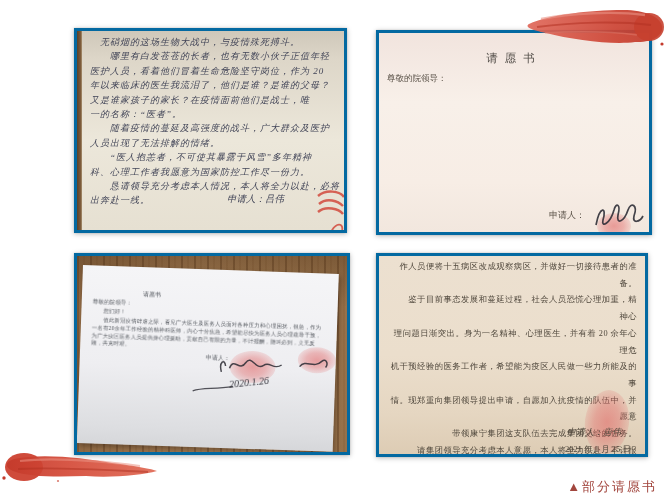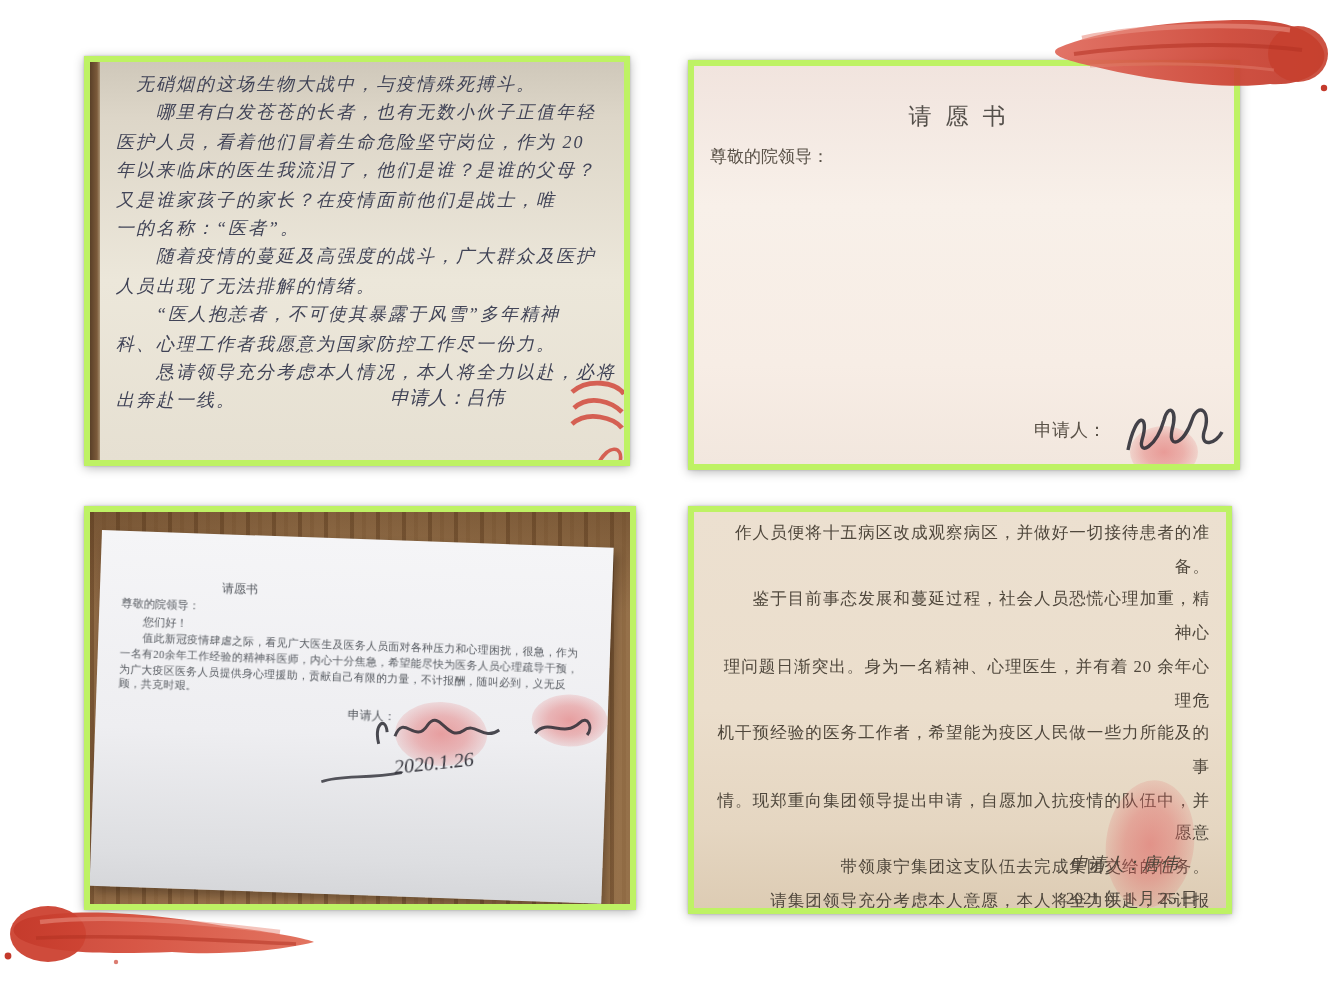--- a/index.html
+++ b/index.html
@@ -1,20 +1,20 @@
 <!DOCTYPE html>
 <html><head>
 <meta charset="utf-8">
 <style>
   html,body{margin:0;padding:0;background:#fff;}
   #stage{position:relative;width:665px;height:502px;background:#ffffff;overflow:hidden;
          font-family:"Liberation Serif","DejaVu Serif",serif;}
 
-  .photo-card{position:absolute;box-sizing:border-box;background:#bef264;padding:3px;
-              box-shadow:0 1px 5px rgba(0,0,0,0.28), 0 0 1px rgba(0,0,0,0.2);}
+  .photo-card{position:absolute;box-sizing:border-box;background:#0369a1;padding:3px;
+              box-shadow:0 1px 5px rgba(0,0,0,0.28), 0 0 1px rgba(0,0,0,0.2);margin-left:32px;}
   .photo{position:relative;width:100%;height:100%;overflow:hidden;}
 
   
   #card-tl{left:42px;top:28px;width:273px;height:205px;}
   #photo-tl{background:linear-gradient(180deg,#cfc8ba 0%,#ddd6c8 14%,#ece7da 55%,#e6e0d2 100%);}
   #photo-tl .table-edge{position:absolute;left:0;top:0;bottom:0;width:5px;
       background:linear-gradient(90deg,#5a4028,#7b5a3a 70%,#a99272);}
   .hand-body{position:absolute;left:13px;top:4px;width:252px;
       font-size:9px;line-height:14.4px;font-style:italic;letter-spacing:1px;
       color:#414457;white-space:pre-line;filter:blur(0.35px);}
@@ -188,13 +188,14 @@
       </linearGradient>
     </defs>
     <ellipse cx="24" cy="20" rx="19" ry="14" fill="#cc4130" opacity="0.95"></ellipse>
     <path d="M14,12 C42,6 84,11 112,16 C136,19 152,22 157,24 C142,28 112,31 86,29 C56,30 28,30 13,24 C4,20 5,15 14,12 Z" fill="url(#gbl)" opacity="0.93"></path>
     <path d="M20,14 C55,10 100,14 140,19" stroke="#eb9485" stroke-width="2.2" fill="none" opacity="0.55"></path>
     <path d="M18,22 C60,20 105,23 148,25" stroke="#b02f20" stroke-width="1.8" fill="none" opacity="0.5"></path>
     <circle cx="4" cy="31" r="1.7" fill="#c43a2c"></circle>
     <circle cx="58" cy="34" r="1.1" fill="#cc4434" opacity="0.7"></circle>
   </svg>
 
+  <div id="caption">▲部分请愿书</div>
 </div>
 
 </body></html>

